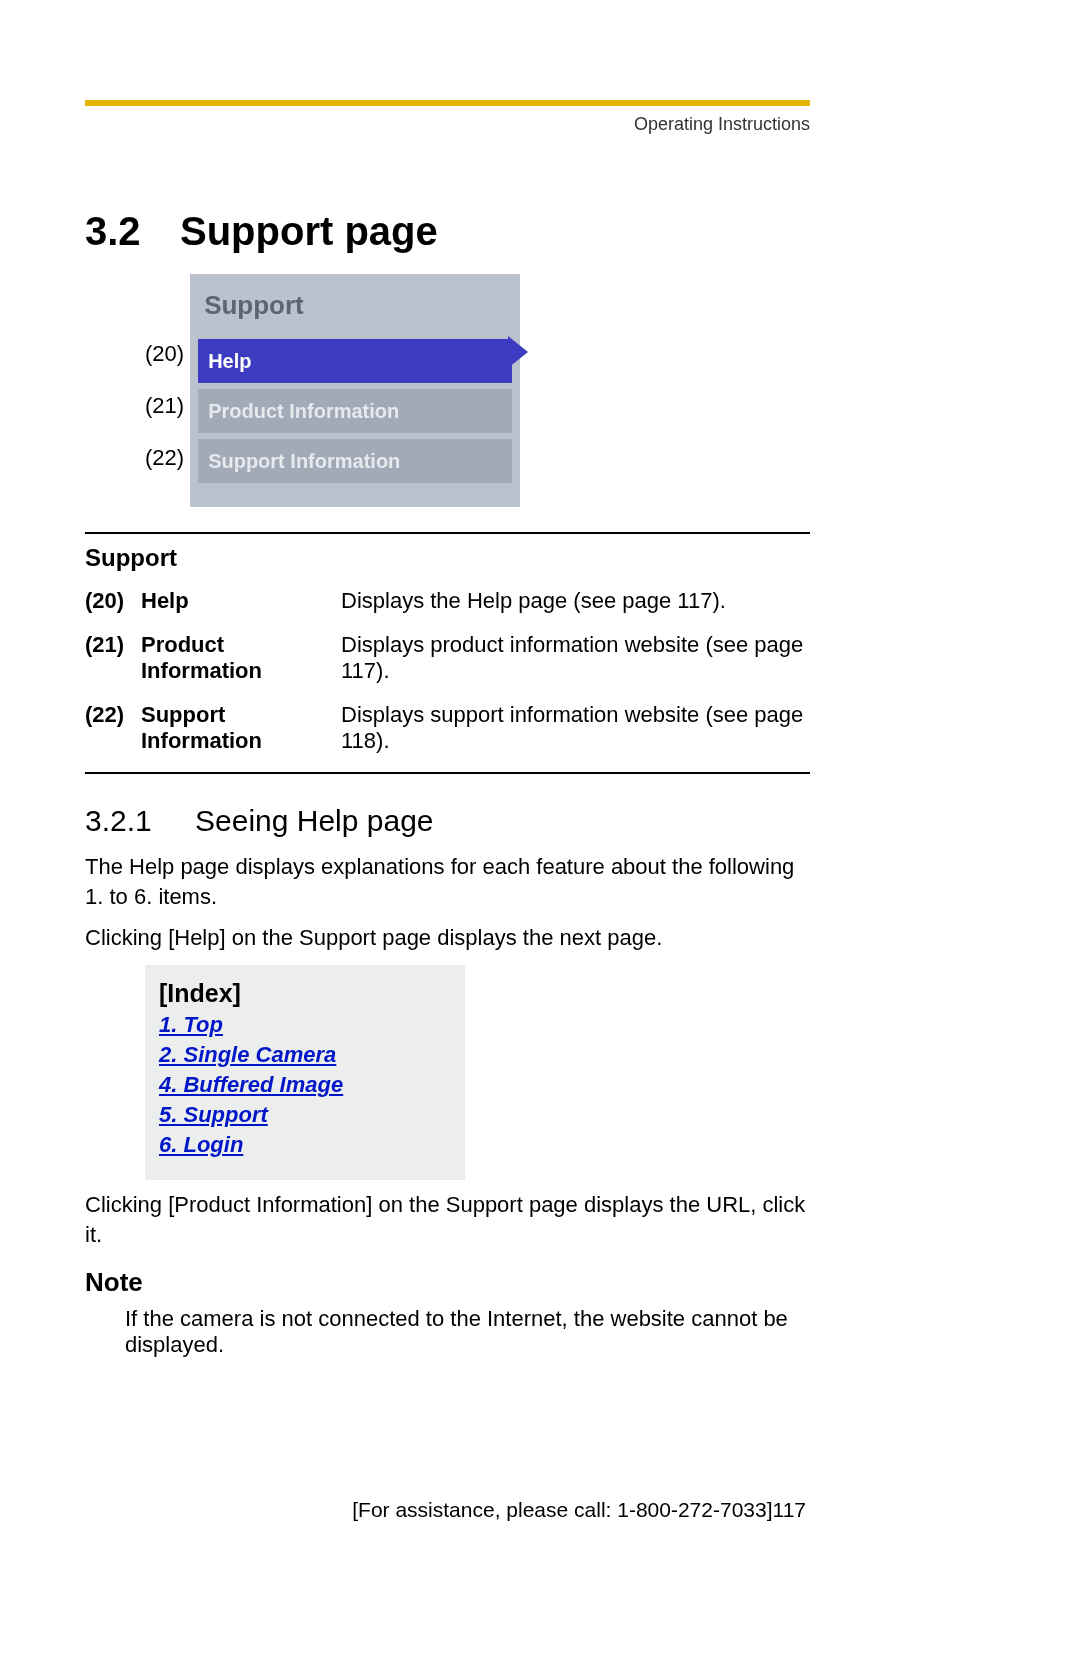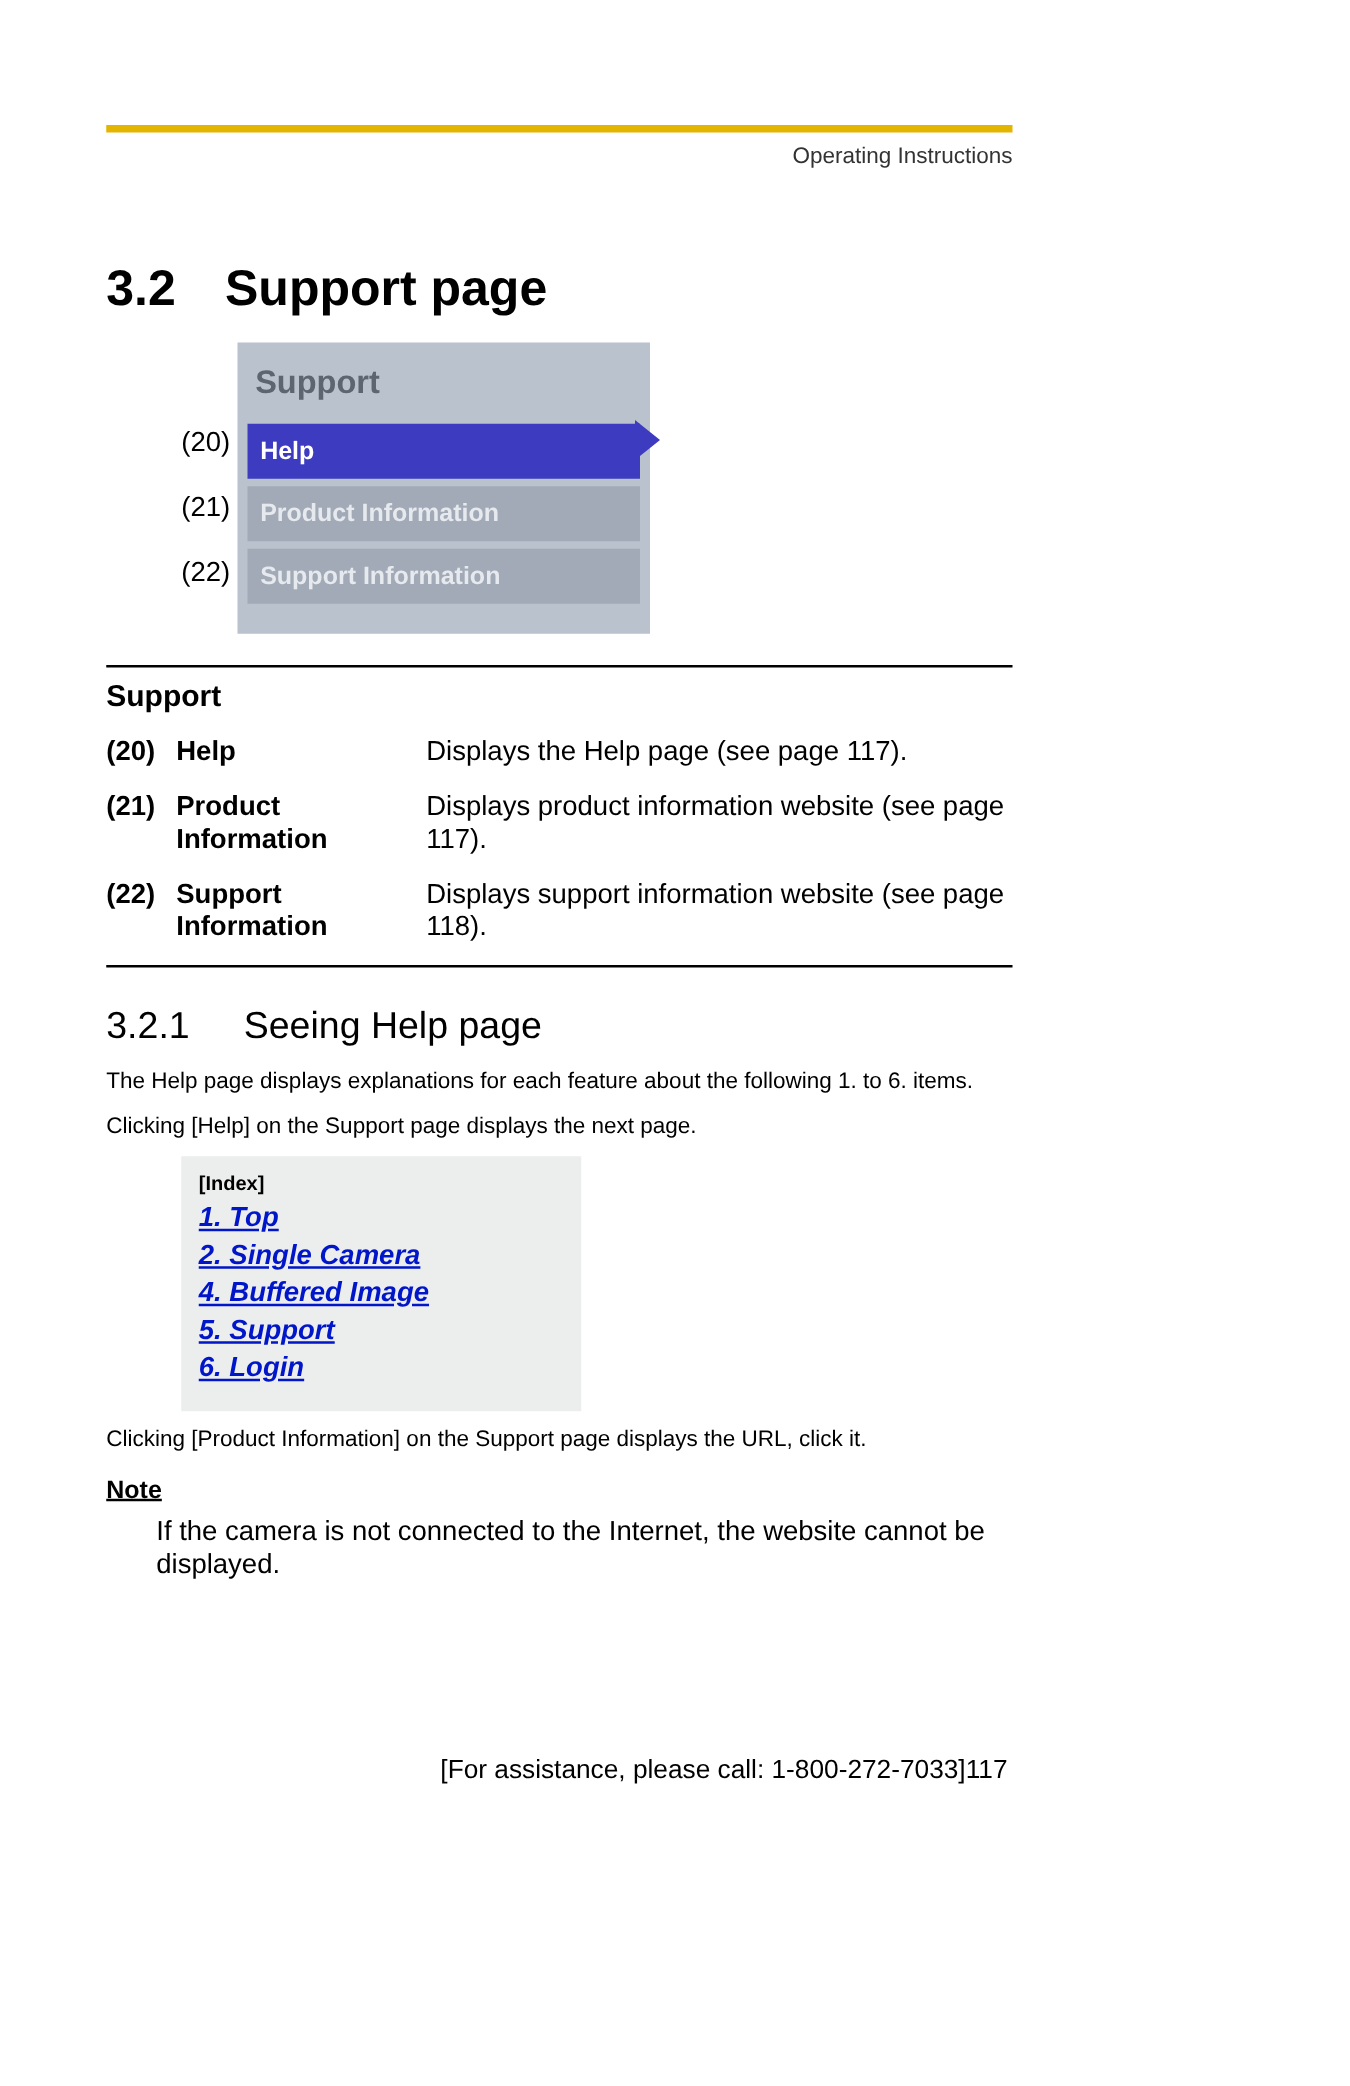--- a/index.html
+++ b/index.html
@@ -24,27 +24,27 @@
   hr.rule { border:none; border-top:2px solid #000; margin: 6px 0 10px 0; }
 
   .support-heading { font-size:24px; font-weight:bold; margin: 8px 0 10px 0; }
   table.defs { width:100%; border-collapse:collapse; font-size:22px; }
   table.defs td { vertical-align:top; padding: 6px 6px 12px 0; }
   table.defs td.n { width:56px; font-weight:bold; }
   table.defs td.term { width:200px; font-weight:bold; }
 
   .subhead { font-size:30px; font-weight:normal; margin: 30px 0 14px 0; }
   .subhead .sn { display:inline-block; width:110px; }
-  .body-text { font-size:18px; line-height:1.35; margin: 0 0 12px 0; }
+  .body-text { font-size:22px; line-height:1.35; margin: 0 0 12px 0; }
 
   .index-box { margin-left: 60px; width: 320px; background:#eceded; padding: 14px 14px 18px 14px; margin-top:10px; margin-bottom:10px; }
-  .index-title { font-size:16px; font-weight:bold; }
+  .index-title { font-size:25px; font-weight:bold; }
   .index-link { display:block; color:#0016c8; text-decoration:underline; font-size:22px; font-weight:bold; margin:4px 0;font-style:italic; }
 
-  .note-label { font-size:20px; font-weight:bold; text-decoration:underline; margin: 18px 0 8px 0; }
+  .note-label { font-size:26px; font-weight:bold; margin: 18px 0 8px 0; }
   .note-body { font-size:22px; margin-left:40px; }
 
   .footer { margin-top: 140px; display:flex; justify-content:space-between; font-size:21px; padding: 0 4px; }
   .footer .assist { flex:1; text-align:right; }
 </style>
 </head>
 <body>
 
 <div class="page">
   <div class="top-rule"></div>

